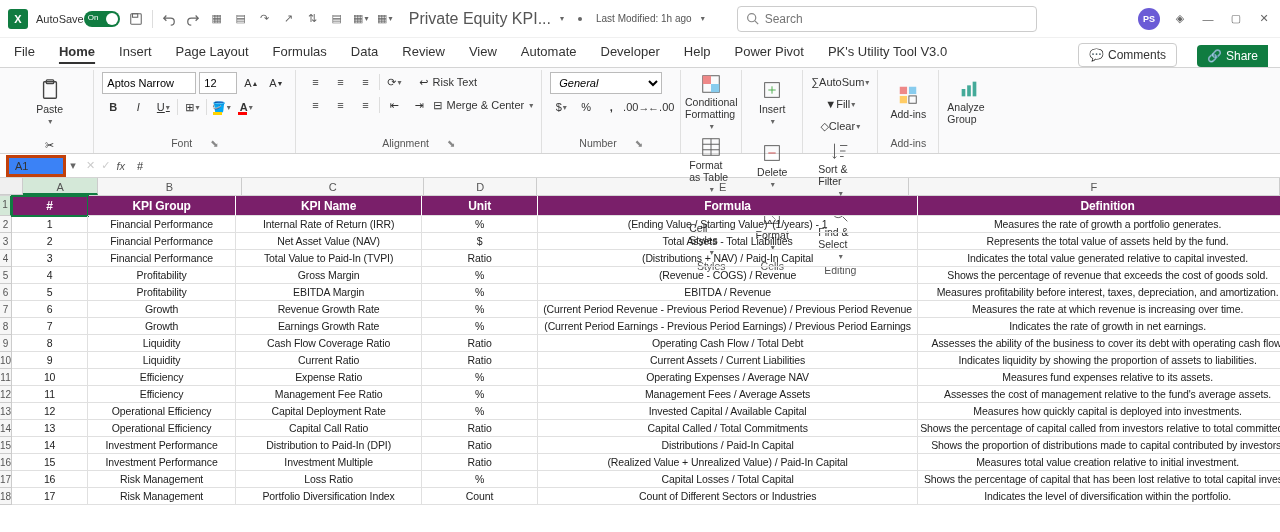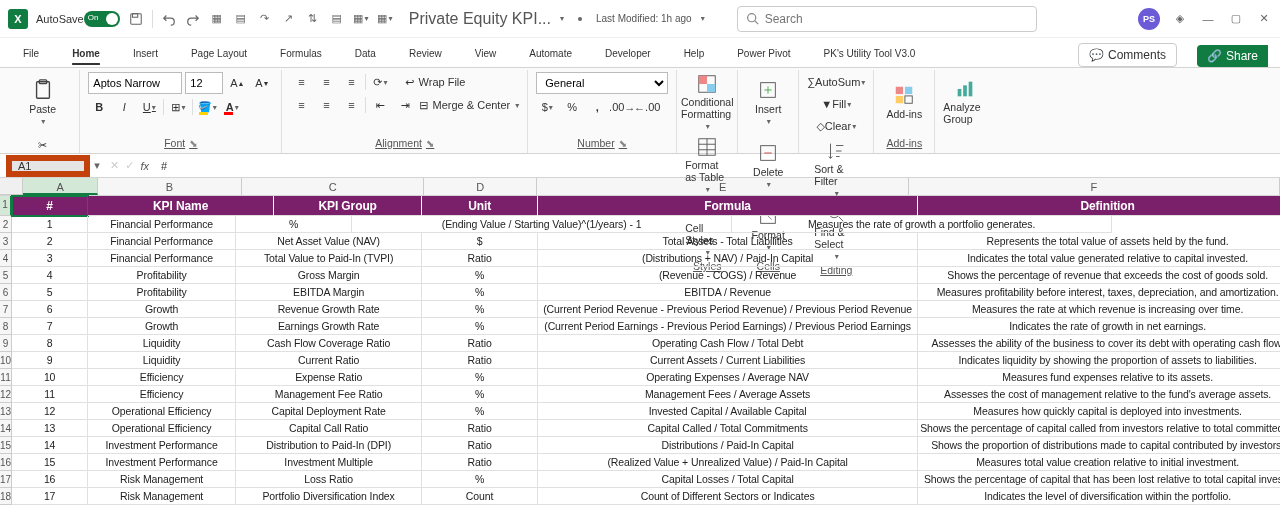--- a/index.html
+++ b/index.html
@@ -17,47 +17,47 @@
 .filename { font-size: 16px; color: #555; margin-left: 8px;}
 .dot { width:4px; height:4px; background:#666; border-radius:50%; margin:0 6px;}
 .lastmod { font-size:10px; color:#555; }
 .searchbox { flex: 0 0 300px; height: 26px; background: #fff; border: 1px solid #ccc; border-radius: 4px; margin-left: 24px; display: flex; align-items: center; padding: 0 8px; gap: 6px; }
 .searchbox input { border: none; outline: none; flex: 1; font-size: 12px; }
 .title-right { display: flex; align-items: center; gap: 12px; margin-left: auto; }
 .avatar { width: 22px; height: 22px; border-radius: 50%; background: #6b5bd6; color: #fff; display: flex; align-items: center; justify-content: center; font-size: 9px; font-weight: 600; }
 
 
 .ribbon-tabs { height: 30px; display: flex; align-items: flex-end; padding: 0 12px; gap: 20px; border-bottom: 1px solid #d4d4d4; }
-.ribbon-tab { font-size: 10px; padding: 6px 2px 8px; cursor: pointer; color: #333; margin-left: 9px; }
+.ribbon-tab { font-size: 13px; padding: 6px 2px 8px; cursor: pointer; color: #333; }
 .ribbon-tab.active { text-decoration: underline; text-underline-offset: 6px; text-decoration-thickness: 2px; font-weight:600; }
 .comments-btn { margin-left: auto; display: flex; align-items: center; gap: 4px; border: 1px solid #ccc; padding: 4px 10px; border-radius: 4px; font-size:12px; background:#fff; }
 .share-btn { background: #107c41; color: #fff; padding: 4px 10px; border-radius: 4px 0 0 4px; display: flex; align-items: center; gap: 4px; font-size:12px; }
 
 
 .ribbon { height: 86px; display: flex; border-bottom: 1px solid #d4d4d4; background: #fafafb; padding: 2px 0 0 6px; }
 .group { display: flex; flex-direction: column; padding: 2px 8px; border-right: 1px solid #e0e0e0; justify-content: space-between; }
 .group-body { display: flex; flex-direction: column; gap:3px; }
-.group-label { text-align: right; font-size: 10.5px; color: #555; padding: 2px 0 2px; display:flex; justify-content:center; gap:4px; align-items:center;text-decoration:underline;}
+.group-label { text-align: right; font-size: 10.5px; color: #555; padding: 2px 0 2px; display:flex; justify-content:center; gap:18px; align-items:center;}
 .launcher { font-size:10px; color:#888; }
 .big-btn { display: flex; flex-direction: column; align-items: center; justify-content: center; width: 44px; height: 60px; cursor: pointer; gap:2px; font-size:10.5px; }
 .big-btn svg { width:22px; height:22px; }
 .row { display: flex; align-items: center; gap: 3px; }
 .icon-btn { width: 22px; height: 20px; display: flex; align-items: center; justify-content: center; cursor: pointer; border-radius:2px; font-size:11px; }
 .font-name-box { width:94px; height:22px; border:1px solid #bbb; background:#fff; padding:0 4px; font-size:11px;}
 .font-size-box { width:38px; height:22px; border:1px solid #bbb; background:#fff; padding:0 4px; font-size:11px;}
 select { height:22px; border:1px solid #bbb; background:#fff; font-size:11px; padding:0 4px;}
 .with-drop { position:relative; display:flex; align-items:center;}
 .drop-caret { font-size:8px; color:#666; margin-left:1px; }
 .color-strip { position:absolute; bottom:2px; left:3px; right:10px; height:3px; }
 .fill-yellow { background:#ffd200; }
 .font-red { background:#ff0000; }
 
 
 .namebox-row { height: 24px; display: flex; align-items: center; border-bottom: 1px solid #d4d4d4; }
-.namebox { width: 84px; height: 22px; border: 6px solid #c2410c; margin-left: 6px; padding: 0 6px; background: #e5e5e5; display:flex; align-items:center; font-size:11px;}
+.namebox { width: 60px; height: 22px; border: 3px solid #c2410c; margin-left: 6px; padding: 0 6px; background: #3b82f6; display:flex; align-items:center; font-size:11px;}
 .namebox-caret { width:14px; text-align:center; color:#666;}
 .fx-icons { display: flex; align-items: center; gap: 6px; padding: 0 6px; color: #888; font-size:11px;}
 .fx { font-style: italic; color: #555; }
 .formula-text { flex: 1; padding: 0 6px; font-size: 11px; }
 
 
 .grid-wrap { height: 331px; overflow: hidden; }
 .col-headers { display: flex; height: 18px; background: #f6f6f6; border-bottom:1px solid #d4d4d4;}
 .corner { width: 24px; border-right: 1px solid #ccc; border-bottom:1px solid #ccc; background:#f0f0f0;}
 .col-h { border-right: 1px solid #ccc; text-align: center; font-size: 11px; color: #555; line-height:18px; }
@@ -66,21 +66,21 @@
 .row-headers { display: flex; flex-direction: column; width: 24px; }
 .row-h { height: 17px; border-bottom: 1px solid #ccc; border-right: 1px solid #ccc; text-align: center; font-size: 10px; color: #555; background:#f6f6f6; line-height:17px;}
 .row-h.sel { background:#d4e8d8; border-right:2px solid #107c41; }
 .cells { display: flex; flex-direction: column; flex:1; }
 .header-row { display: flex; height: 20px; }
 .header-row .cell { background: #7a1f6a; color: #fff; font-weight: 600; font-size: 12px; text-align: center; border-right: 1px solid #fff; line-height:20px; }
 .header-row .cell.selected { outline:2px solid #107c41; outline-offset:-1px; }
 .data-row { display: flex; height: 17px; }
 .cell { border-bottom: 1px solid #e0e0e0; border-right: 1px solid #e0e0e0; font-size: 10.5px; color: #222; text-align: center; overflow: hidden; white-space: nowrap; padding: 0 2px; line-height:17px; font-family:"Aptos Narrow","Segoe UI",Arial,sans-serif; letter-spacing:-0.1px;}
 .wA{width:76px;} .wB{width:148px;} .wC{width:186px;} .wD{width:116px;} .wE{width:380px;} .wF{width:380px;}
-select.num-format { width:132px;}
+select.num-format { width:112px;font-style:italic;}
 </style>
 </head>
 <body>
 
 <div class="titlebar">
   <div class="excel-logo">X</div>
   <div class="autosave-wrap">
     <span>AutoSave</span>
     <div class="autosave-toggle">
         <span>On</span>
@@ -216,21 +216,21 @@
     <div class="group-body">
       <div class="row">
         <div class="icon-btn">≡</div>
         <div class="icon-btn">≡</div>
         <div class="icon-btn">≡</div>
         <div style="width:1px;height:16px;background:#ddd"></div>
         <div class="icon-btn">⟳<span class="drop-caret">▾</span></div>
         <div style="width:8px"></div>
         <div class="icon-btn" style="width:auto;gap:4px;">
             <span>↩</span>
-            <span>Wrap File</span>
+            <span>Risk Text</span>
           </div>
       </div>
       <div class="row">
         <div class="icon-btn">≡</div>
         <div class="icon-btn">≡</div>
         <div class="icon-btn">≡</div>
         <div style="width:1px;height:16px;background:#ddd"></div>
         <div class="icon-btn">⇤</div>
         <div class="icon-btn">⇥</div>
         <div class="icon-btn" style="width:auto;gap:4px;">
@@ -435,29 +435,30 @@
         <div class="row-h">13</div>
         <div class="row-h">14</div>
         <div class="row-h">15</div>
         <div class="row-h">16</div>
         <div class="row-h">17</div>
         <div class="row-h">18</div>
       </div>
     <div class="cells" id="cells">
         <div class="header-row">
           <div class="cell wA selected">#</div>
+          <div class="cell wB">KPI Group</div>
           <div class="cell wC">KPI Name</div>
-          <div class="cell wB">KPI Group</div>
           <div class="cell wD">Unit</div>
           <div class="cell wE">Formula</div>
           <div class="cell wF">Definition</div>
         </div>
         <div class="data-row">
           <div class="cell wA">1</div>
           <div class="cell wB">Financial Performance</div>
+          <div class="cell wC">Internal Rate of Return (IRR)</div>
           <div class="cell wD">%</div>
           <div class="cell wE">(Ending Value / Starting Value)^(1/years) - 1</div>
           <div class="cell wF">Measures the rate of growth a portfolio generates.</div>
         </div>
         <div class="data-row">
           <div class="cell wA">2</div>
           <div class="cell wB">Financial Performance</div>
           <div class="cell wC">Net Asset Value (NAV)</div>
           <div class="cell wD">$</div>
           <div class="cell wE">Total Assets - Total Liabilities</div>
@@ -573,18 +574,18 @@
           <div class="cell wC">Loss Ratio</div>
           <div class="cell wD">%</div>
           <div class="cell wE">Capital Losses / Total Capital</div>
           <div class="cell wF">Shows the percentage of capital that has been lost relative to total capital investe</div>
         </div>
         <div class="data-row">
           <div class="cell wA">17</div>
           <div class="cell wB">Risk Management</div>
           <div class="cell wC">Portfolio Diversification Index</div>
           <div class="cell wD">Count</div>
-          <div class="cell wE">Count of Different Sectors or Indicates</div>
+          <div class="cell wE">Count of Different Sectors or Industries</div>
           <div class="cell wF">Indicates the level of diversification within the portfolio.</div>
         </div>
       </div>
   </div>
 </div>
 
 </body></html>

